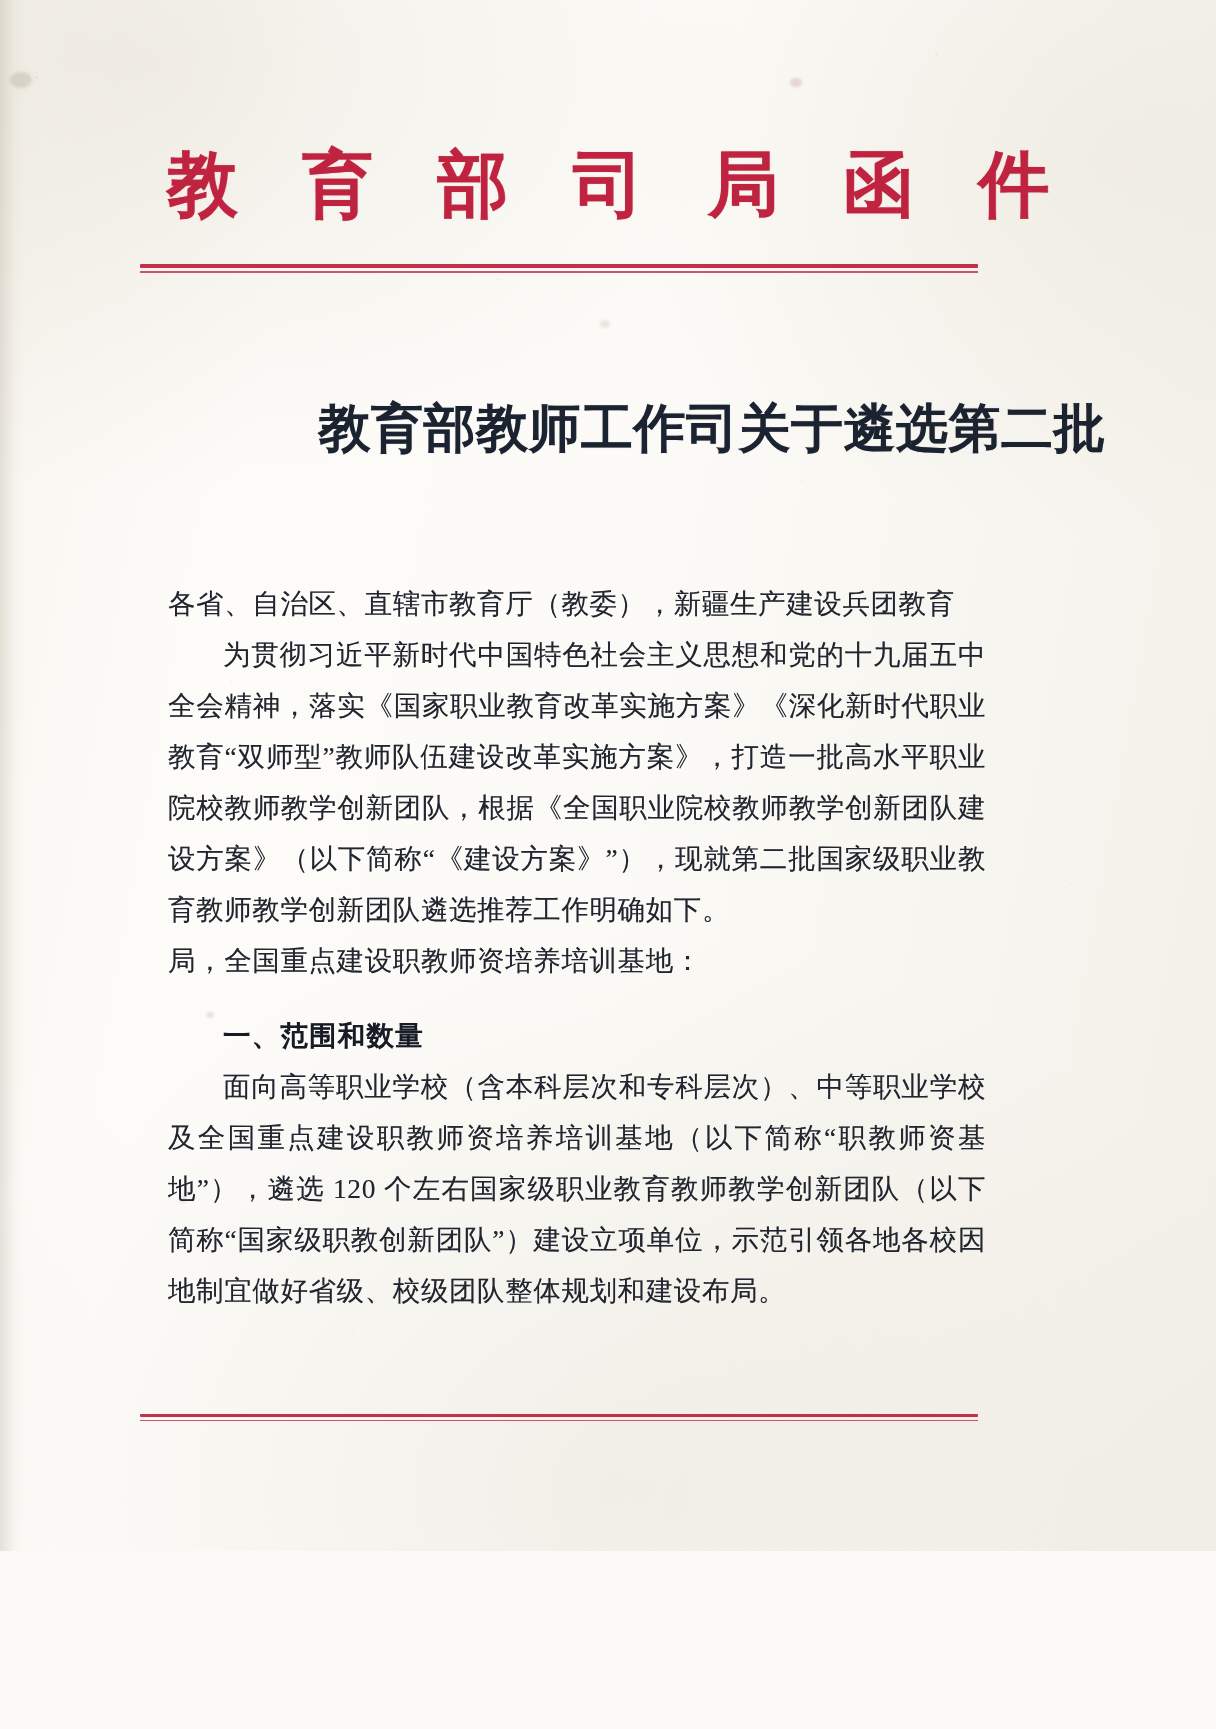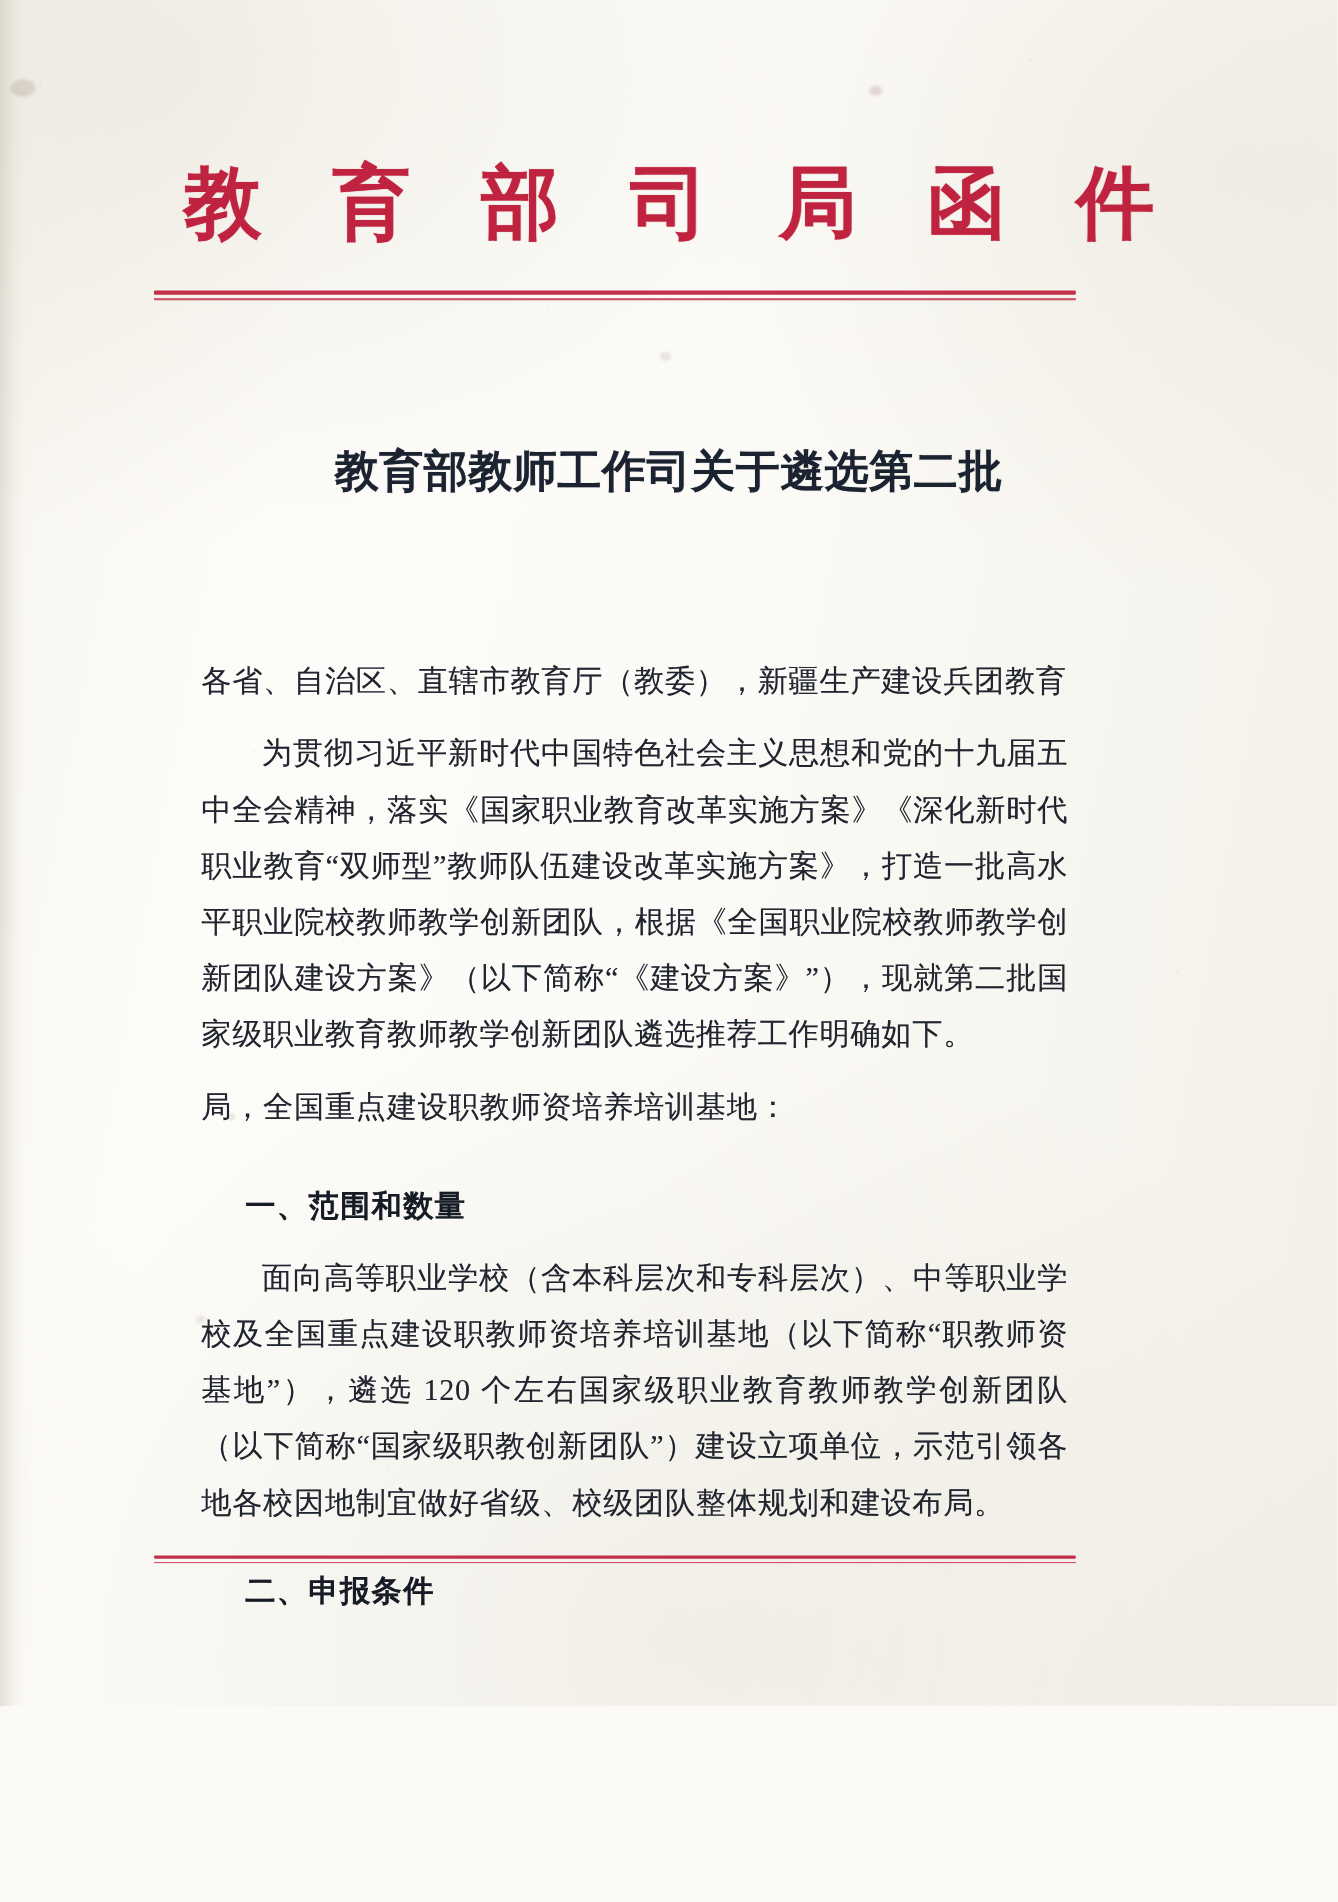--- a/index.html
+++ b/index.html
@@ -106,44 +106,45 @@
     position: absolute;
     top: 398px;
     left: 110px;
     width: 996px;
     text-align: center;
     z-index: 2;
   }
   .doc-title .tline {
     font-family: "Liberation Serif", "DejaVu Serif", serif;
     font-weight: 700;
-    font-size: 40px;
+    font-size: 52px;
     line-height: 62px;
     color: #1b2230;
     letter-spacing: 0.5px;
     text-shadow: 0 0 0.7px rgba(30,36,50,0.5);
+    text-align: right;
   }
 
   
   .body-block {
     position: absolute;
     top: 578px;
     left: 168px;
     width: 818px;
     z-index: 2;
   }
   .para {
     font-family: "Liberation Serif", "DejaVu Serif", serif;
     font-size: 27.5px;
     line-height: 51px;
     color: #20252f;
     text-align: justify;
     text-justify: inter-character;
     letter-spacing: 0.6px;
-    margin: 15px;
+    margin: 0;
     text-shadow: 0 0 0.5px rgba(32,37,47,0.35);
   }
   .para.indent { text-indent: 2em; }
   .para.addressee { text-align: left; }
   .heading {
     font-family: "Liberation Sans", "DejaVu Sans", sans-serif;
     font-weight: 700;
     font-size: 27.5px;
     line-height: 51px;
     color: #161b26;
@@ -199,21 +200,20 @@
     <p class="para addressee">各省、自治区、直辖市教育厅（教委），新疆生产建设兵团教育</p>
     <p class="para indent">为贯彻习近平新时代中国特色社会主义思想和党的十九届五中全会精神，落实《国家职业教育改革实施方案》《深化新时代职业教育“双师型”教师队伍建设改革实施方案》，打造一批高水平职业院校教师教学创新团队，根据《全国职业院校教师教学创新团队建设方案》（以下简称“《建设方案》”），现就第二批国家级职业教育教师教学创新团队遴选推荐工作明确如下。</p>
 
     <p class="para addressee">局，全国重点建设职教师资培养培训基地：</p>
 
     <div class="spacer-sm"></div>
 
     <p class="heading">一、范围和数量</p>
     <p class="para indent">面向高等职业学校（含本科层次和专科层次）、中等职业学校及全国重点建设职教师资培养培训基地（以下简称“职教师资基地”），遴选 120 个左右国家级职业教育教师教学创新团队（以下简称“国家级职教创新团队”）建设立项单位，示范引领各地各校因地制宜做好省级、校级团队整体规划和建设布局。</p>
 
-    <p class="heading tight">二、申报条件</p>
 
   </div>
 
   <div class="rule-double" id="rule-bottom">
     <div class="thick"></div>
     <div class="gap"></div>
     <div class="thin"></div>
   </div>
 
 </div>

